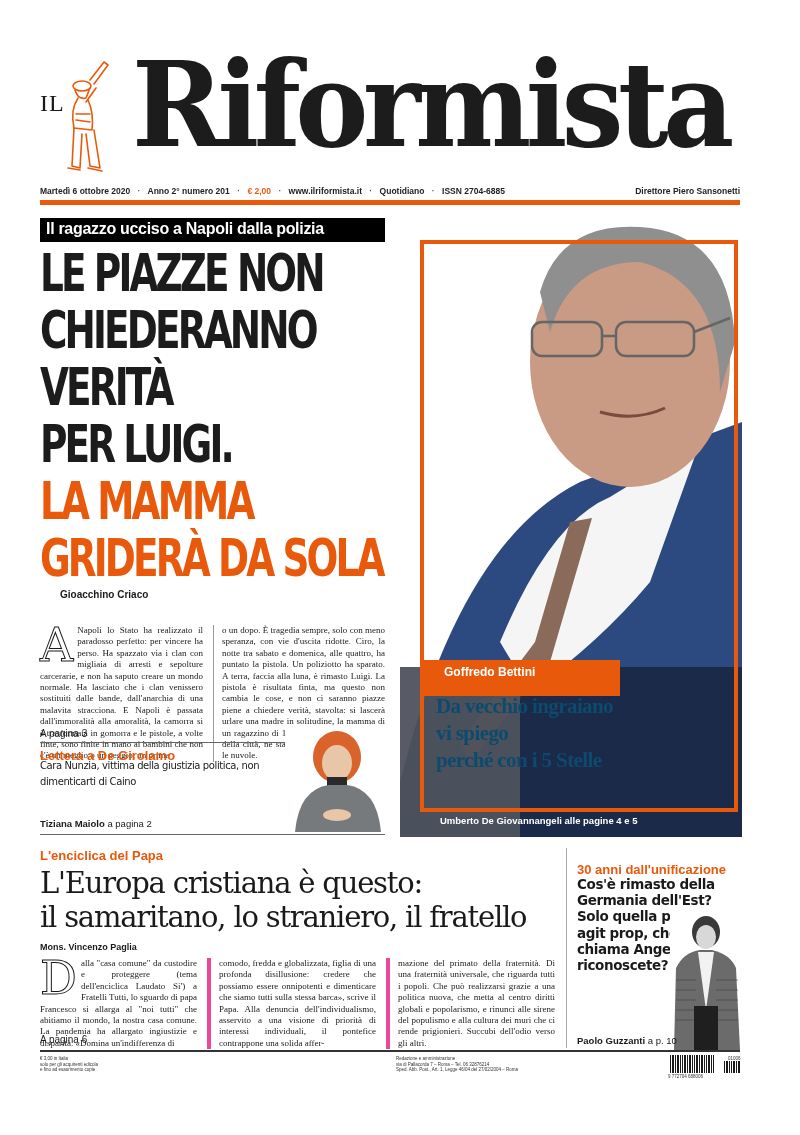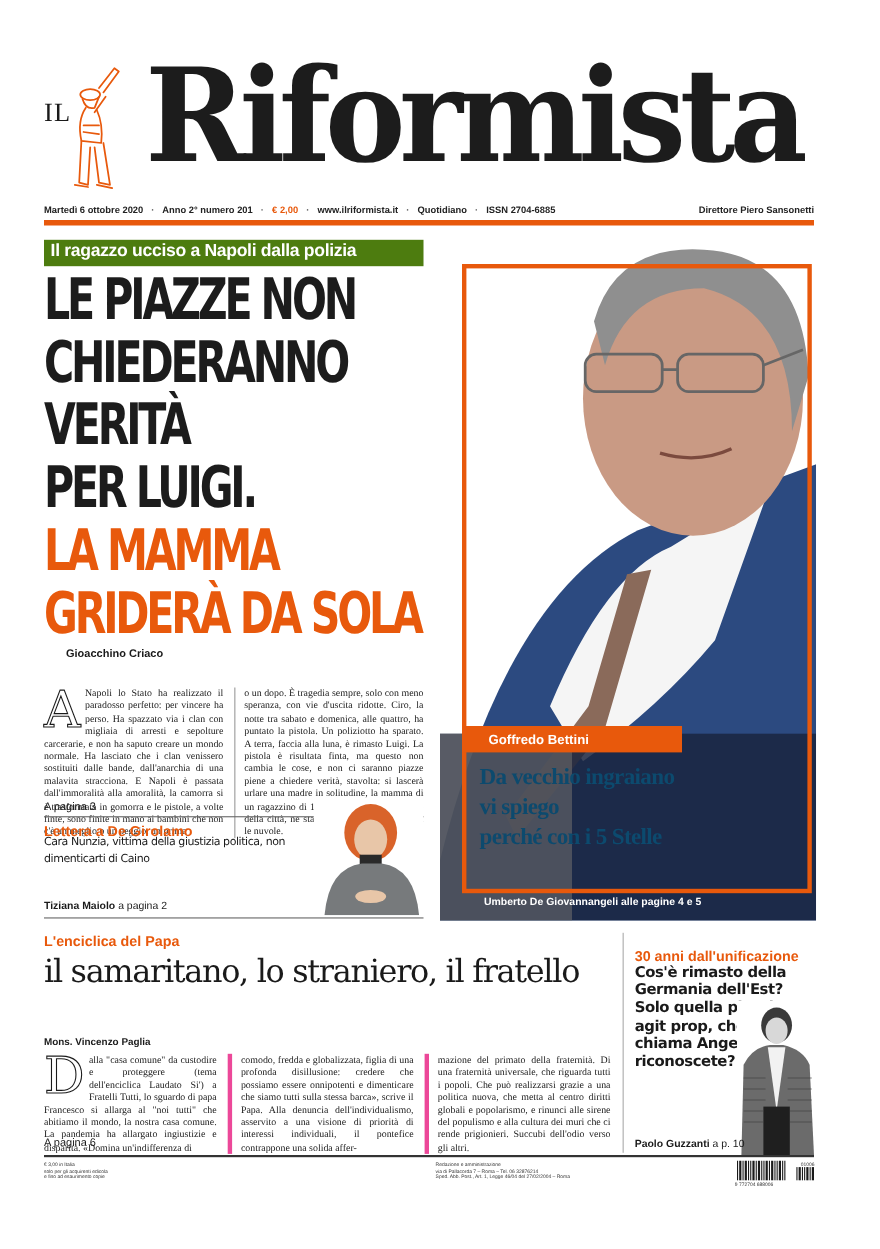--- a/index.html
+++ b/index.html
@@ -10,21 +10,21 @@
   .masthead { position: absolute; left: 40px; top: 58px; width: 700px; height: 125px; }
   .il { position: absolute; left: 0; top: 32px; font-family: "Liberation Serif", serif; font-size: 24px; letter-spacing: 1px; color: #1a1a1a; }
   .mascot { position: absolute; left: 20px; top: 0; width: 50px; height: 120px; }
   .logo { position: absolute; left: 92px; top: -12px; font-family: "DejaVu Serif", serif; font-weight: bold; font-size: 118px; letter-spacing: -6px; line-height: 1; color: #1c1c1c; transform: scaleX(0.93); transform-origin: left top; }
   .dateline { position: absolute; left: 40px; top: 186px; width: 700px; font-size: 8.5px; font-weight: bold; color: #222; display: flex; justify-content: space-between; }
   .dateline .sep { color: #555; margin: 0 5px; }
   .dateline .price { color: #e8590c; margin-top: 20px; }
   .orange-rule { position: absolute; left: 40px; top: 200px; width: 700px; height: 5px; background: #e8590c; }
 
   
-  .kicker-box { position: absolute; left: 40px; top: 218px; width: 345px; height: 24px; background: #4d7c0f; color: #fff; font-weight: bold; font-size: 16px; padding: 2px 6px; letter-spacing: -0.3px; white-space: nowrap; }
+  .kicker-box { position: absolute; left: 40px; top: 218px; width: 345px; height: 24px; background: #000000; color: #fff; font-weight: bold; font-size: 16px; padding: 2px 6px; letter-spacing: -0.3px; white-space: nowrap; }
   .headline { position: absolute; left: 40px; top: 245px; width: 360px; font-family: "DejaVu Sans", sans-serif; font-weight: bold; font-size: 52px; line-height: 57px; letter-spacing: -4px; transform: scaleX(0.72); transform-origin: left top; width: 520px; }
   .headline .black { color: #1c1c1c; }
   .headline .orange { color: #e8590c; }
   .byline { position: absolute; left: 40px; top: 589px; font-size: 10px; font-weight: bold; margin-left: 20px; }
   .body-cols { position: absolute; left: 40px; top: 625px; width: 345px; display: flex; gap: 10px; font-family: "Liberation Serif", serif; font-size: 9px; line-height: 11.4px; color: #1a1a1a; }
   .body-cols .col { flex: 1; text-align: justify; }
   .body-cols .col + .col { border-left: 1px solid #999; padding-left: 8px; }
   .dropcap { float: left; font-size: 46px; line-height: 40px; font-family: "DejaVu Serif", serif; font-weight: normal; margin-right: 4px; color: #fff; -webkit-text-stroke: 1px #1a1a1a; }
   .apagina { position: absolute; font-size: 10px; }
 
@@ -32,21 +32,21 @@
   .rule { position: absolute; height: 1px; background: #666; }
   .lettera-kicker { position: absolute; left: 40px; top: 748px; font-size: 13px; font-weight: bold; color: #e8590c; text-align: right; }
   .lettera-title { position: absolute; left: 40px; top: 758px; width: 220px; font-size: 10px; line-height: 16px; font-weight: normal; font-family: "DejaVu Sans", sans-serif; letter-spacing: -0.4px; }
   .lettera-by { position: absolute; left: 40px; top: 818px; font-size: 9.5px; }
   .lettera-by b { font-weight: bold; }
   .woman-photo { position: absolute; left: 285px; top: 727px; width: 100px; height: 105px; }
 
   
   .photo-panel { position: absolute; left: 400px; top: 222px; width: 342px; height: 615px; overflow: hidden; background: #ffffff; }
   .photo-frame { position: absolute; left: 420px; top: 240px; width: 318px; height: 572px; border: 4px solid #e8590c; }
-  .bettini-tag { position: absolute; left: 420px; top: 660px; width: 200px; height: 24px; background: #e8590c; color: #fff; font-weight: bold; font-size: 12px; padding: 5px 0 0 24px; }
+  .bettini-tag { position: absolute; left: 420px; top: 660px; width: 200px; height: 36px; background: #e8590c; color: #fff; font-weight: bold; font-size: 12px; padding: 5px 0 0 24px; }
   .bettini-title { position: absolute; left: 436px; top: 693px; width: 300px; color: #0c4a6e; font-family: Liberation Serif, serif; font-weight: bold; font-size: 21px; line-height: 27px; letter-spacing: -0.6px; }
   .bettini-by { position: absolute; left: 440px; top: 815px; color: #fff; font-size: 9.5px; font-weight: bold; }
 
   
   .papa-kicker { position: absolute; left: 40px; top: 848px; font-size: 13px; font-weight: bold; color: #e8590c; }
   .papa-title { position: absolute; left: 40px; top: 866px; width: 520px; font-family: "DejaVu Serif", serif; font-size: 29px; line-height: 34px; letter-spacing: -1.2px; color: #1a1a1a; }
   .papa-by { position: absolute; left: 40px; top: 942px; font-size: 9px; font-weight: bold; }
   .papa-cols { position: absolute; left: 40px; top: 958px; width: 515px; display: flex; gap: 10px; font-family: "Liberation Serif", serif; font-size: 9px; line-height: 11.4px; }
   .papa-cols .col { flex: 1; text-align: justify; }
   .papa-cols .col + .col { border-left: 4px solid #ec4899; padding-left: 8px; }
@@ -167,20 +167,21 @@
 <div class="bettini-tag">Goffredo Bettini</div>
 <div class="bettini-title">
   <div>Da vecchio ingraiano</div>
   <div>vi spiego</div>
   <div>perché con i 5 Stelle</div>
 </div>
 <div class="bettini-by">Umberto De Giovannangeli alle pagine 4 e 5</div>
 
 <div class="papa-kicker">L'enciclica del Papa</div>
 <div class="papa-title">
+  <div>L'Europa cristiana è questo:</div>
   <div>il samaritano, lo straniero, il fratello</div>
 </div>
 <div class="papa-by">Mons. Vincenzo Paglia</div>
 <div class="papa-cols">
   <div class="col">
     <span class="dropcap">D</span>
     <span>alla "casa comune" da custodire e proteggere (tema dell'enciclica Laudato Si') a Fratelli Tutti, lo sguardo di papa Francesco si allarga al "noi tutti" che abitiamo il mondo, la nostra casa comune. La pandemia ha allargato ingiustizie e disparità. «Domina un'indifferenza di</span>
   </div>
   <div class="col">comodo, fredda e globalizzata, figlia di una profonda disillusione: credere che possiamo essere onnipotenti e dimenticare che siamo tutti sulla stessa barca», scrive il Papa. Alla denuncia dell'individualismo, asservito a una visione di priorità di interessi individuali, il pontefice contrappone una solida affer-</div>
   <div class="col">mazione del primato della fraternità. Di una fraternità universale, che riguarda tutti i popoli. Che può realizzarsi grazie a una politica nuova, che metta al centro diritti globali e popolarismo, e rinunci alle sirene del populismo e alla cultura dei muri che ci rende prigionieri. Succubi dell'odio verso gli altri.</div>

